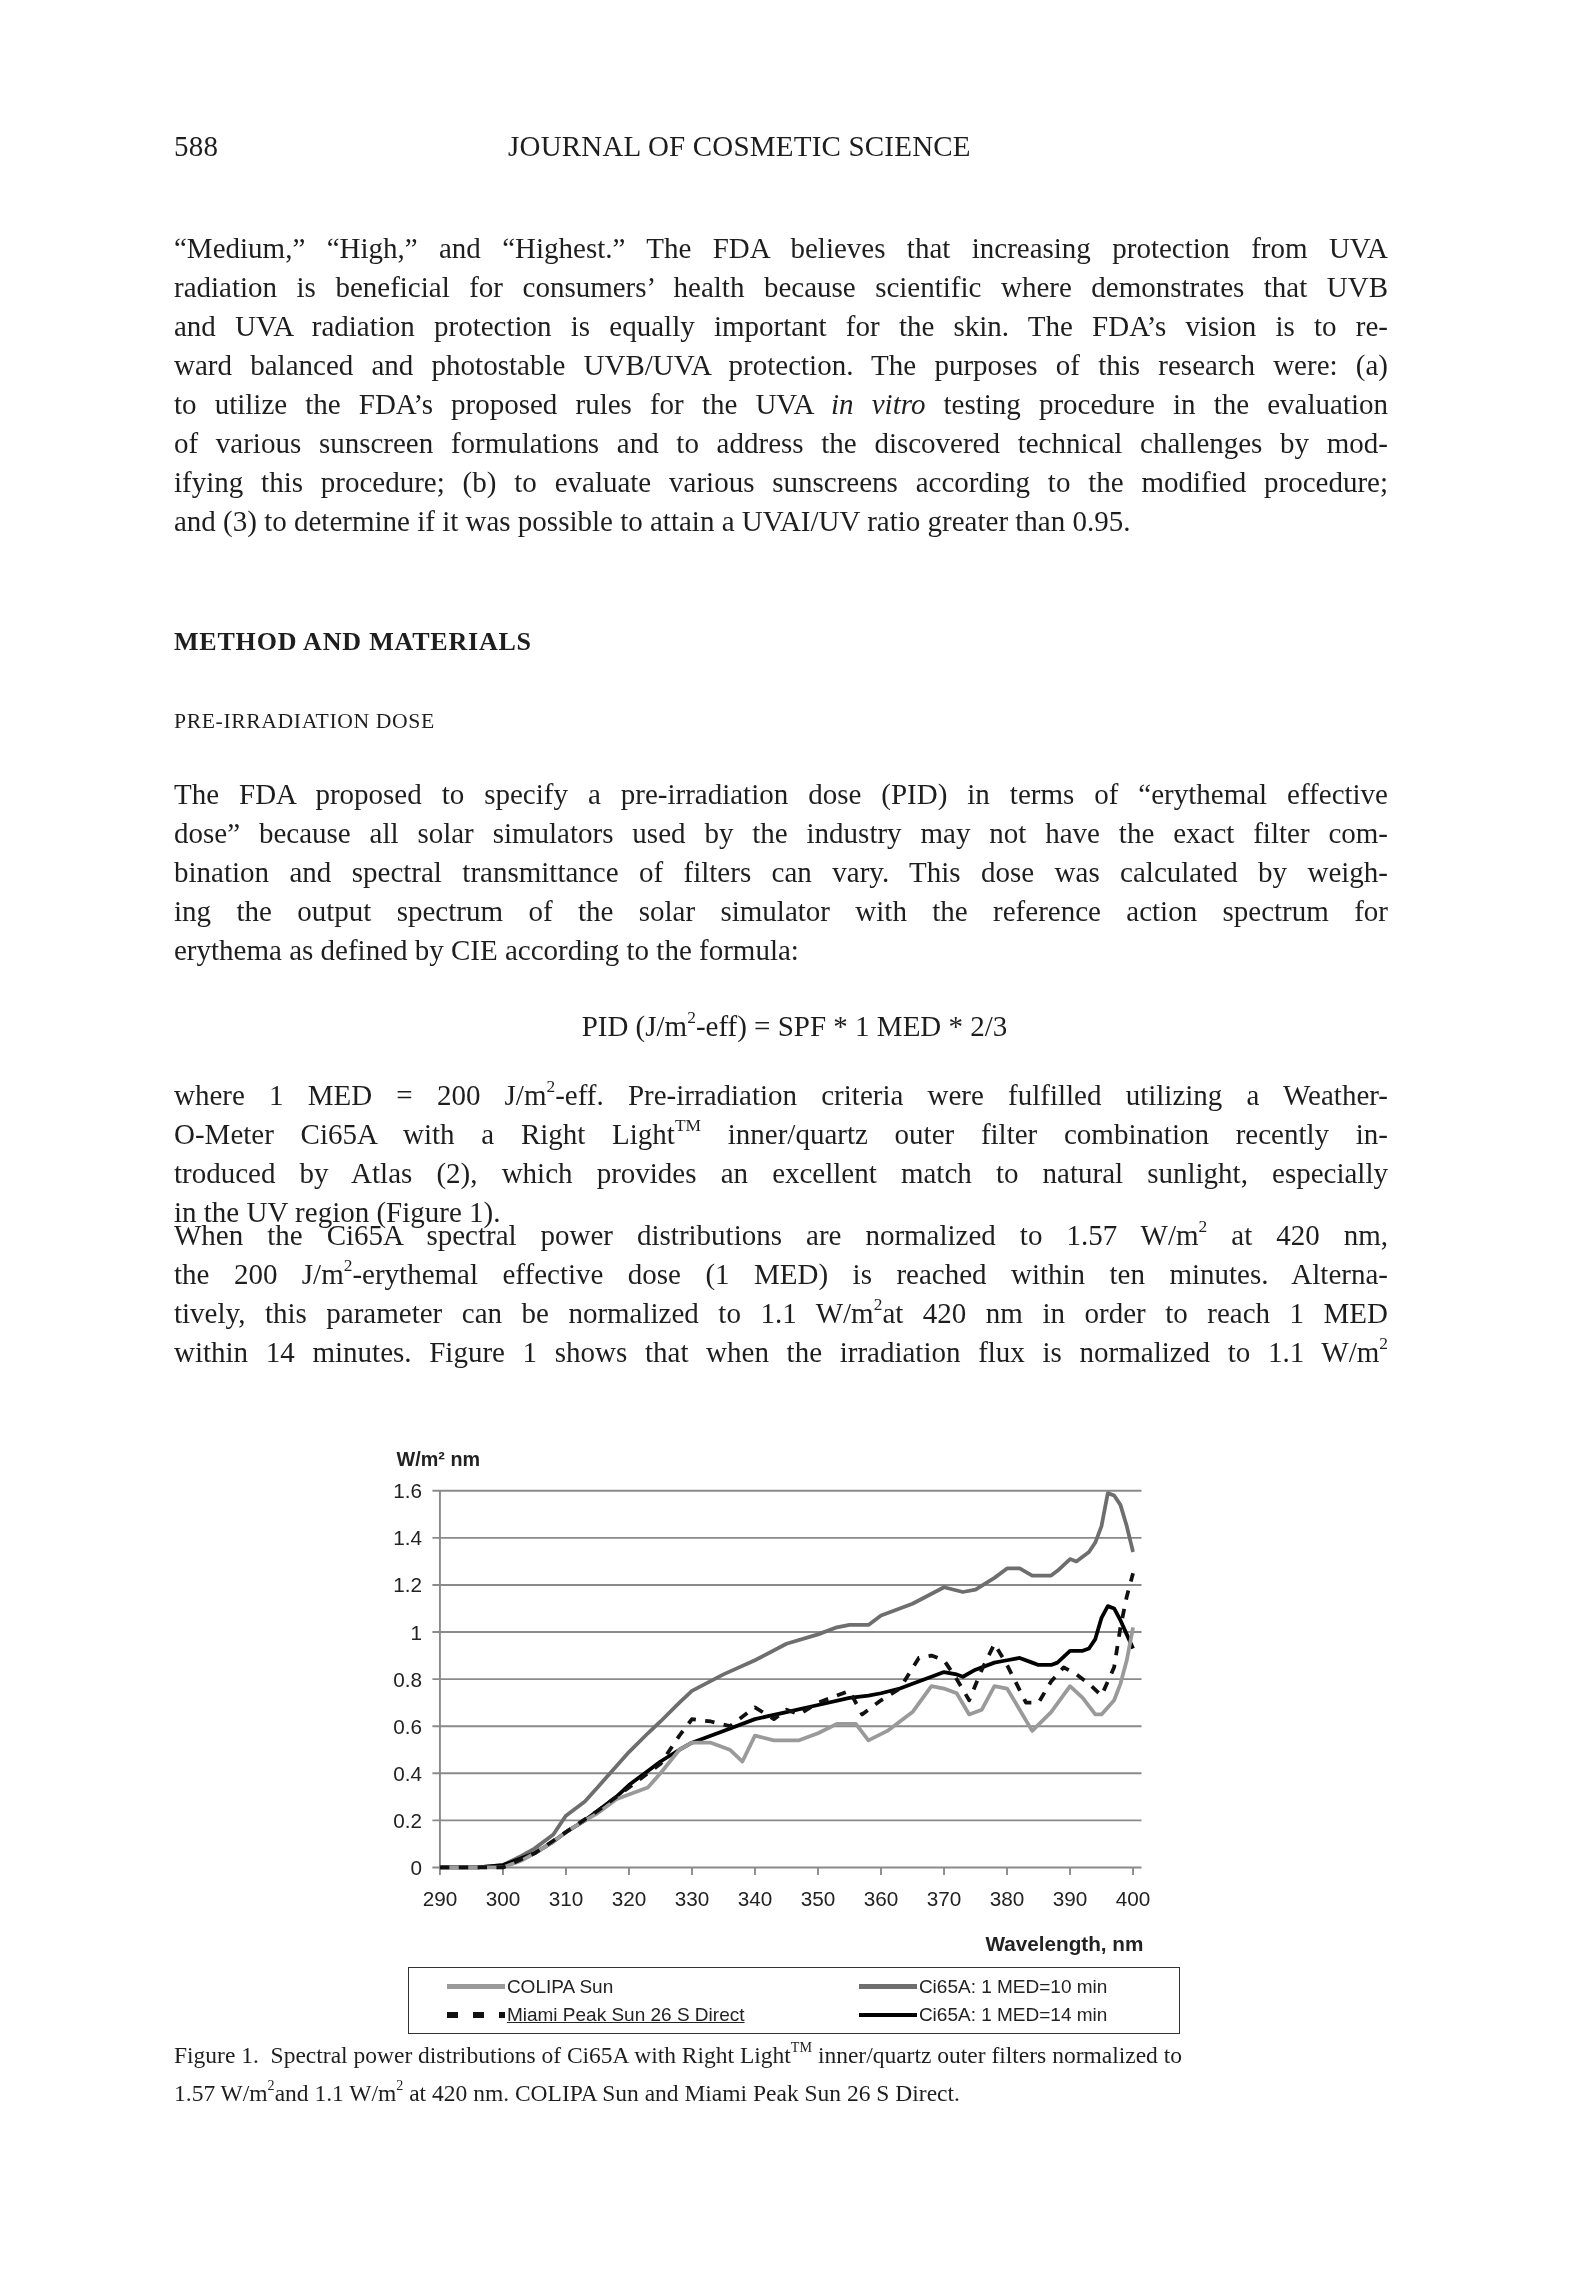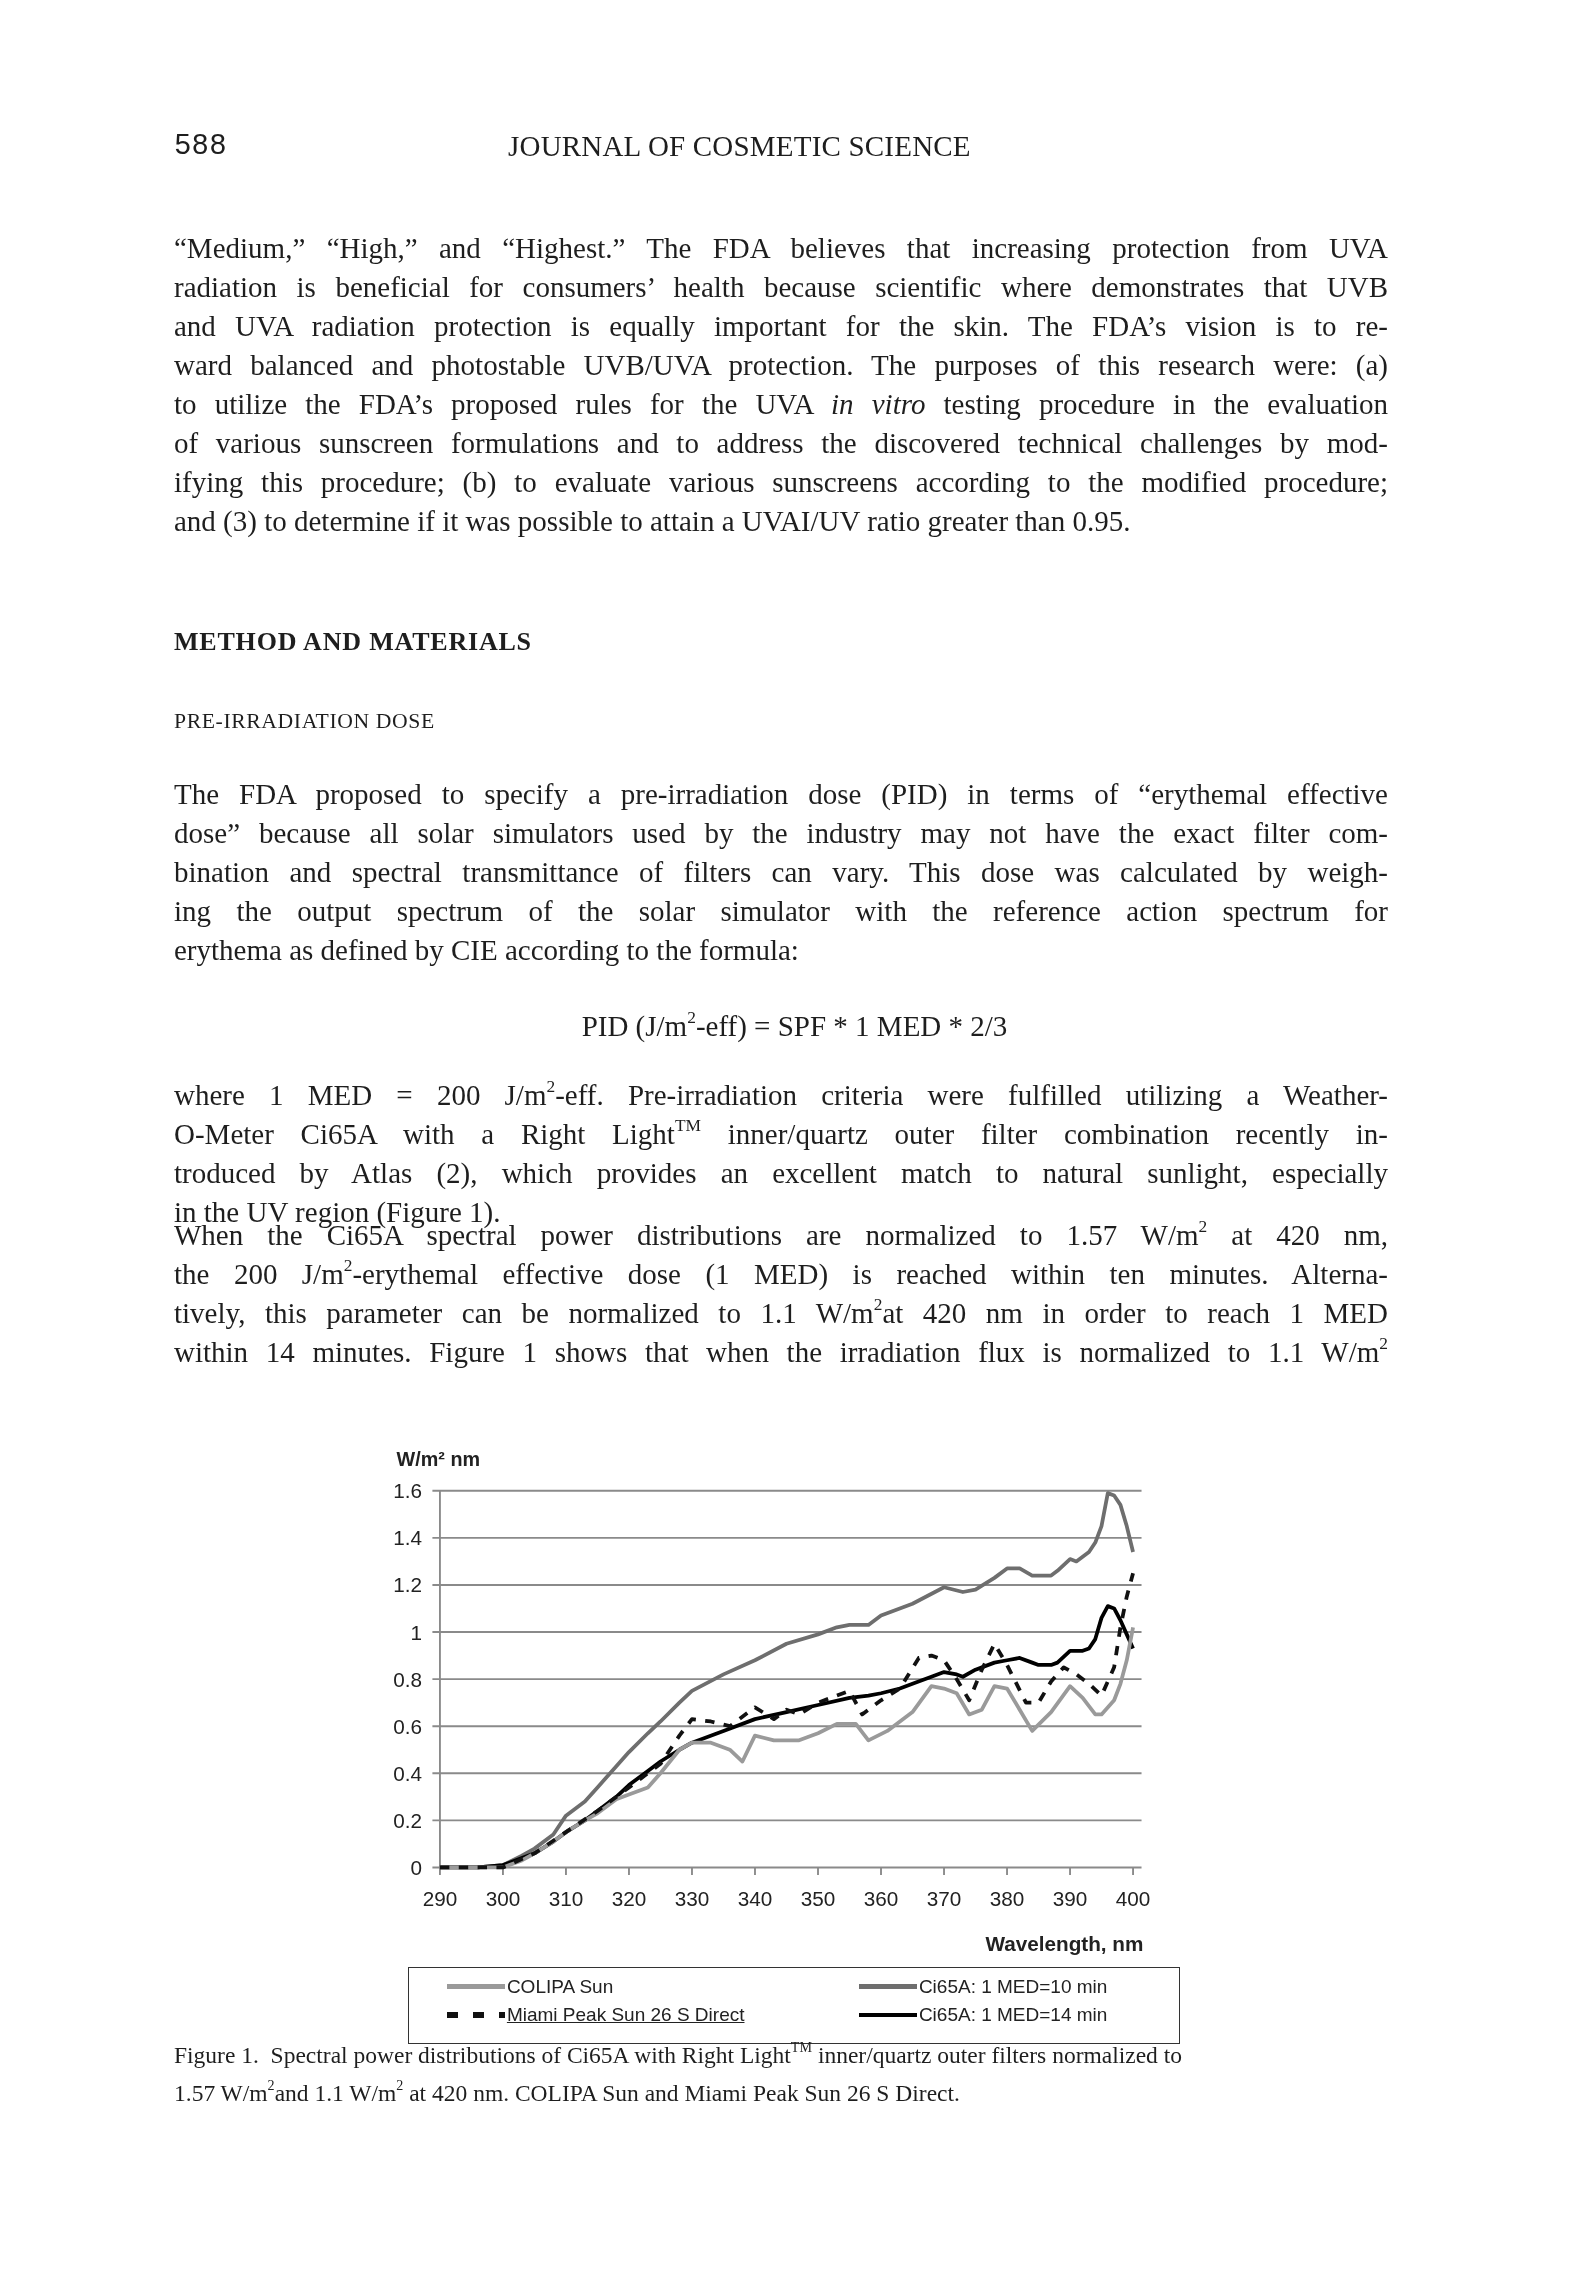--- a/index.html
+++ b/index.html
@@ -1,31 +1,31 @@
 <!DOCTYPE html>
 <html style="font-size:15px"><head>
 <meta charset="utf-8">
 <style>
   html, body { margin:0; padding:0; background:#ffffff; }
   body { width:1589px; height:2295px; position:relative; overflow:hidden; color:#1e1e1e; font-family:"Liberation Serif", "DejaVu Serif", serif; }
   .abs { position:absolute; white-space:nowrap; }
   .running-head { top:130px; font-size:29px; letter-spacing:0.2px; }
-  .page-num { left:174px;font-family:Liberation Mono, monospace; }
+  .page-num { left:174px; }
   .journal { left:508px; }
   .para { position:absolute; left:174px; width:1214px; font-size:29px; line-height:39px; text-align:justify; }
   .line { display:block; height:39px; white-space:nowrap; text-align:justify; text-align-last:justify; }
   .line.last { text-align-last:left; }
   sup { font-size:60%; line-height:0; position:relative; top:-1.9px; }
   .h1 { left:174px; top:627px; font-size:26px; font-weight:bold; letter-spacing:0.8px; }
   .h2 { left:174px; top:709px; font-size:21.7px; letter-spacing:0.6px; }
   .formula { left:0; width:1589px; text-align:center; top:1010px; font-size:29px; }
   .chart-wrap { position:absolute; left:0; top:0; width:1270px; height:2295px; pointer-events:none; }
   .chart-svg { position:absolute; left:0; top:0; }
   .chart-font { font-family:"Liberation Sans", "DejaVu Sans", sans-serif; }
-  .legend { position:absolute; left:408px; top:1967px; width:772px; height:77px; border:1.9px solid #333; box-sizing:border-box; font-family:"Liberation Sans", sans-serif; font-size:19px; color:#222; }
+  .legend { position:absolute; left:408px; top:1967px; width:772px; height:67px; border:1.9px solid #333; box-sizing:border-box; font-family:"Liberation Sans", sans-serif; font-size:19px; color:#222; }
   .leg-item { position:absolute; display:flex; align-items:center; height:26px; }
   .leg-swatch { width:58px; height:4.7px; margin-right:1.9px; }
   .caption { position:absolute; left:174px; width:1214px; font-size:23.5px; line-height:42px; top:2034px; }
   .caption .cap-label { font-weight:normal; }
 </style>
 </head>
 <body>
 
 <div class="abs running-head page-num">588</div>
 <div class="abs running-head journal">JOURNAL OF COSMETIC SCIENCE</div>

